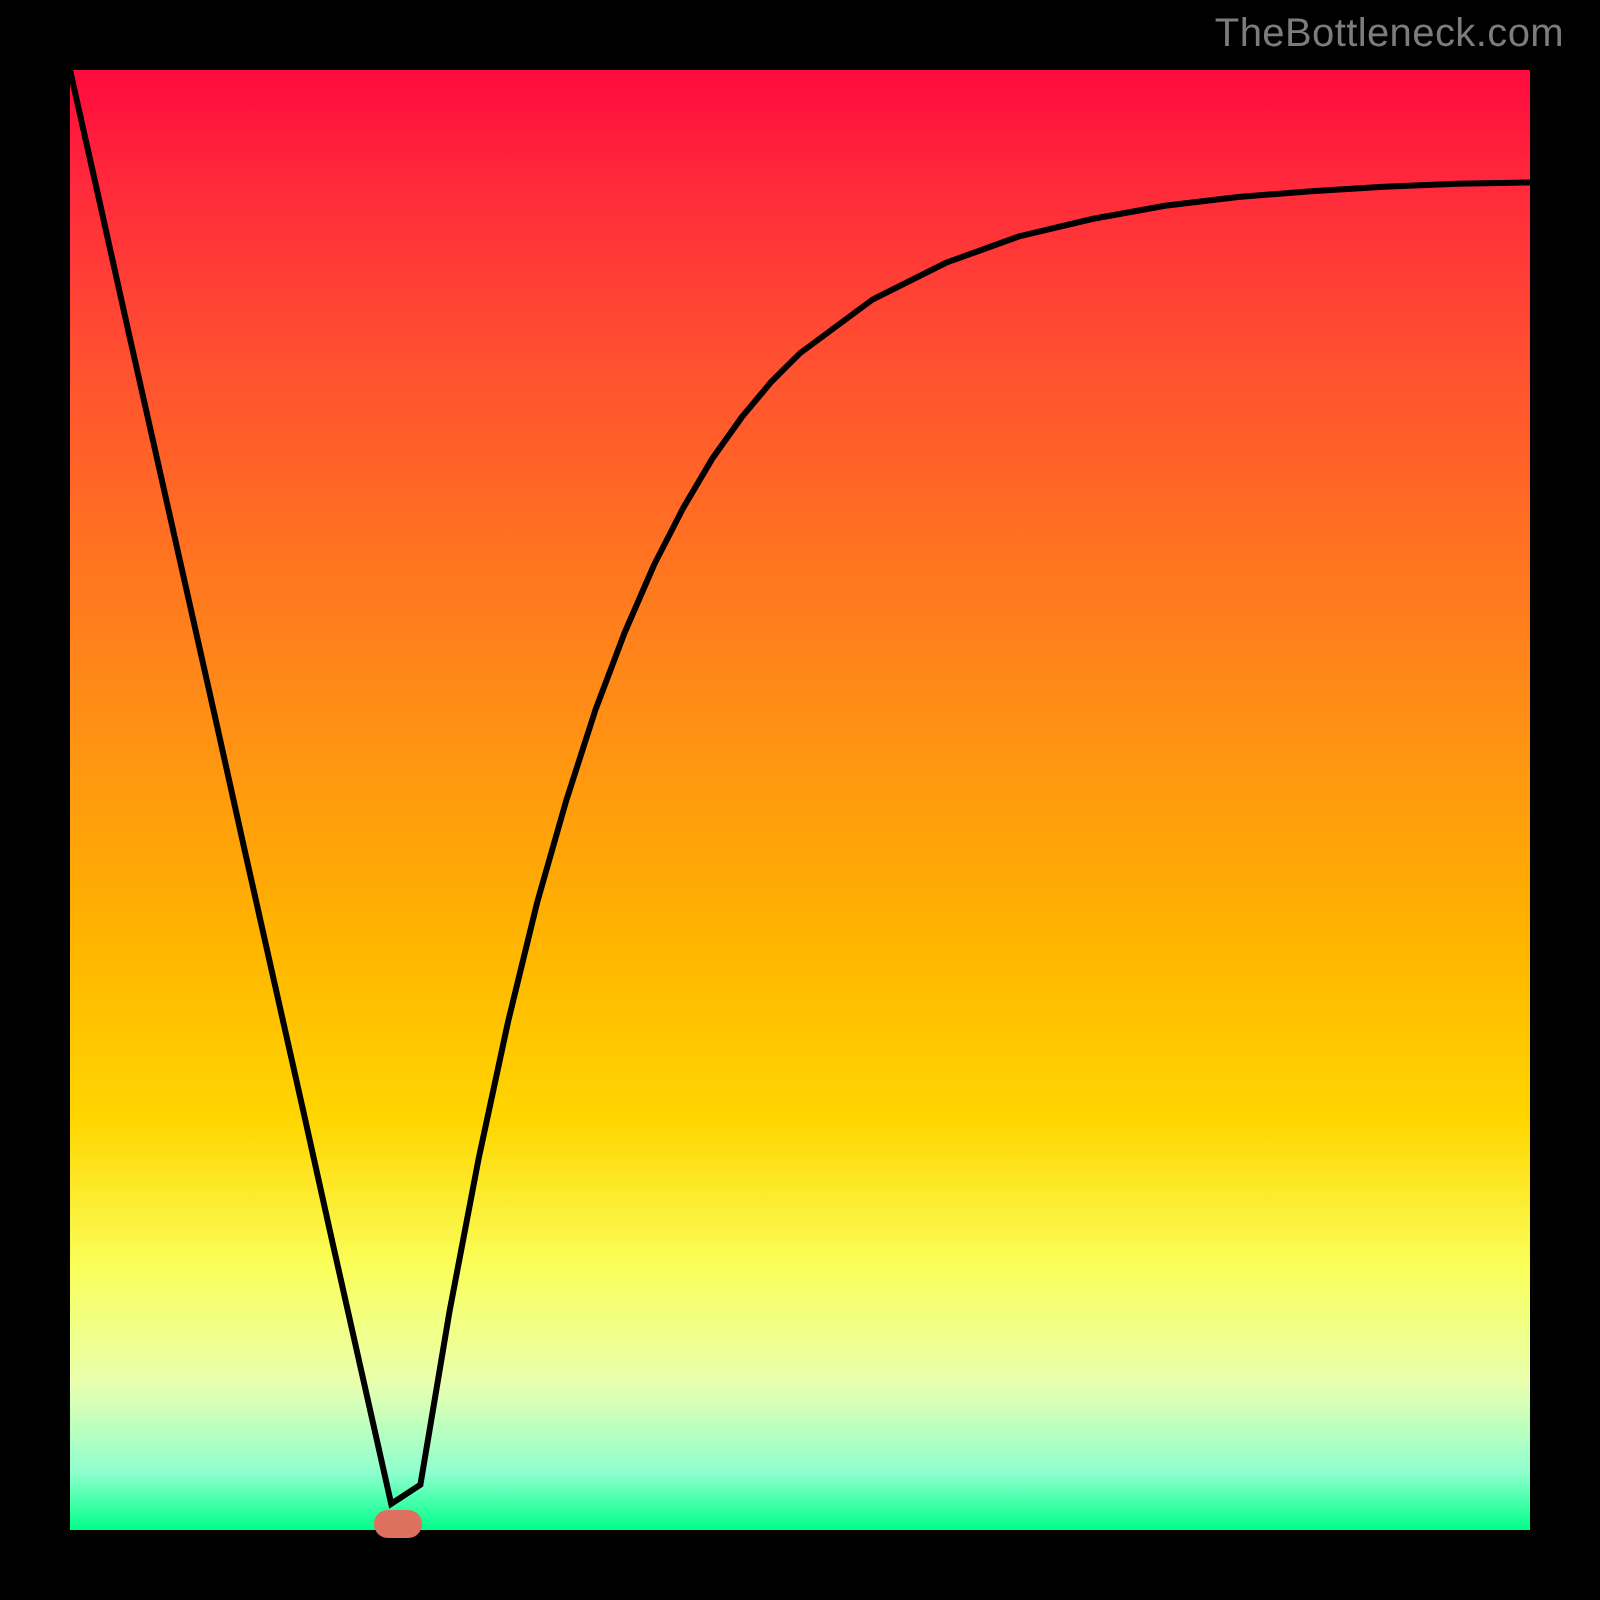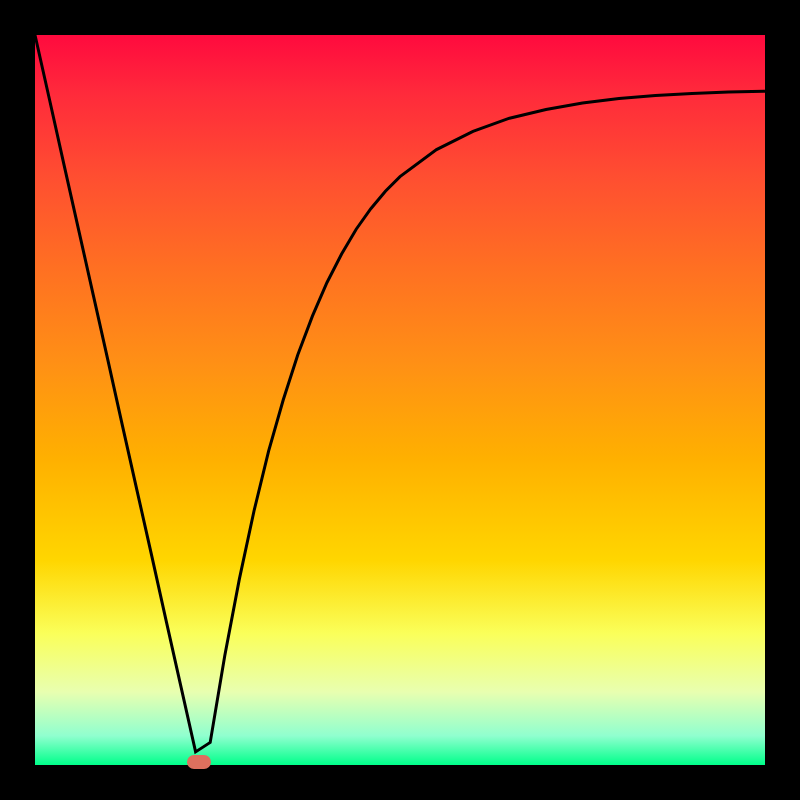--- a/index.html
+++ b/index.html
@@ -59,20 +59,21 @@
     height: 14px;
     background: #dd705e;
     border-radius: 7px;
     transform: translate(-50%, -50%);
   }
 </style>
 </head>
 <body>
 
 <div class="frame">
+  <div class="watermark">TheBottleneck.com</div>
 
   <div class="plot-area">
     <svg class="curve" viewBox="0 0 730 730" preserveAspectRatio="none">
       <path id="curve-path" d="M0.0 0.0 L14.6 65.0 L29.2 130.7 L43.8 195.6 L58.4 260.6 L73.0 325.6 L87.6 391.3 L102.2 456.3 L116.8 521.2 L131.4 586.9 L146.0 651.9 L160.6 716.9 L175.2 707.4 L189.8 620.5 L204.4 543.9 L219.0 476.0 L233.6 416.1 L248.2 365.0 L262.8 319.7 L277.4 281.1 L292.0 247.5 L306.6 219.0 L321.2 194.2 L335.8 173.7 L350.4 156.2 L365.0 141.6 L401.5 114.6 L438.0 96.4 L474.5 83.2 L511.0 74.5 L547.5 67.9 L584.0 63.5 L620.5 60.6 L657.0 58.4 L693.5 56.9 L730.0 56.2" fill="none" stroke-width="3" stroke="#000000"></path>
     </svg>
     <div class="marker" id="min-marker" style="background: rgb(221, 112, 94); left: 163.52px; top: 727px;"></div>
   </div>
 </div>
 
 </body></html>

